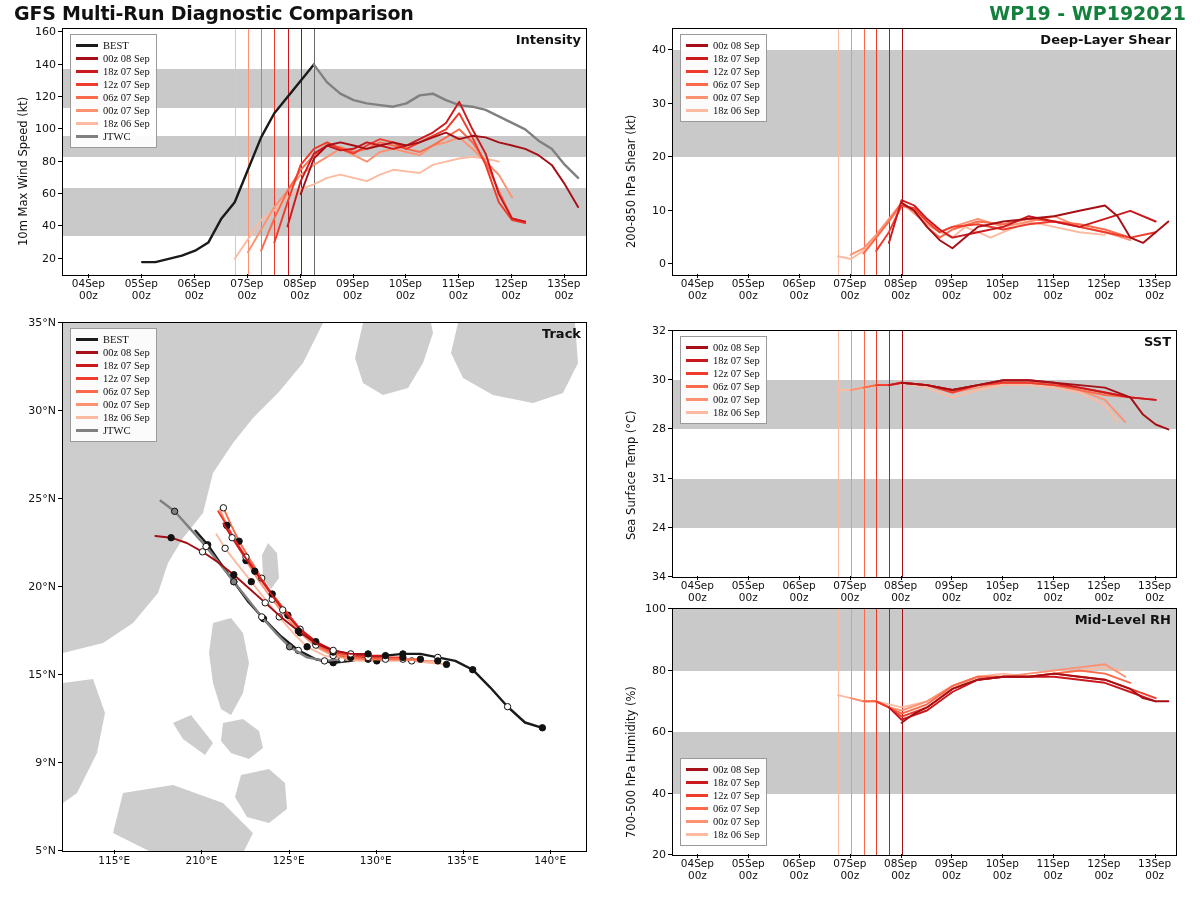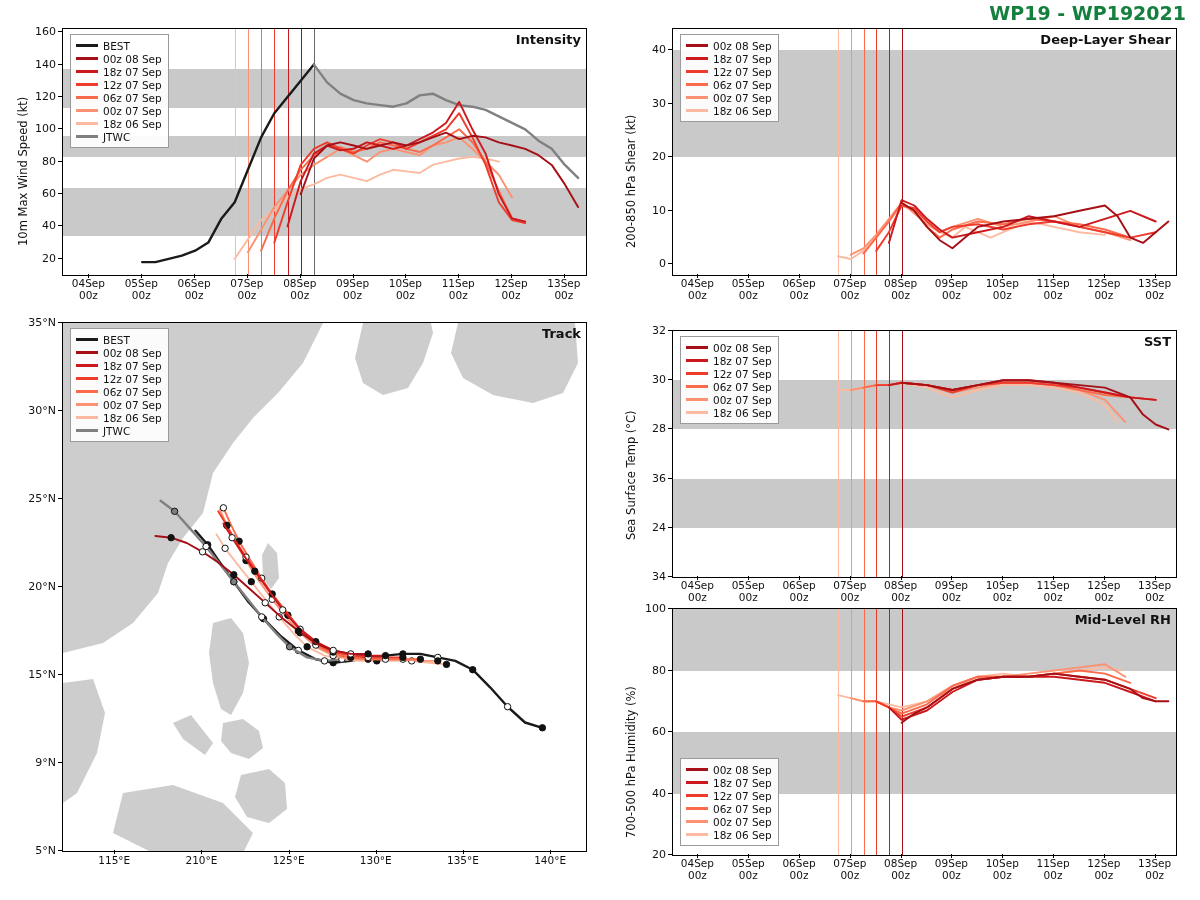--- a/index.html
+++ b/index.html
@@ -54,31 +54,32 @@
   }
   .xtickmark { position: absolute; width: 1px; height: 4px; background: #000; }
 
   .legend {
     position: absolute; background: rgba(255,255,255,0.92);
     border: 1px solid #9a9a9a; padding: 4px 6px 4px 5px;
     font-size: 10.5px; color: #111; z-index: 40;
   }
   .legend .row { display: flex; align-items: center; height: 13px; }
   .legend .swatch { width: 22px; height: 2.6px; margin-right: 5px; flex: 0 0 22px; }
-  .legend .lbl { white-space: nowrap; }
+  .legend .lbl { white-space: nowrap; font-family: Liberation Serif, serif; }
 
   svg.series { position: absolute; left: 0; top: 0; overflow: visible; }
 
   .logo { position: absolute; left: 8px; bottom: 6px; width: 112px; height: 40px; }
 </style>
 </head>
 <body>
 
 <div id="root">
 
+  <div class="title-main">GFS Multi-Run Diagnostic Comparison</div>
   <div class="title-right">WP19 - WP192021</div>
 
   <div class="panel" id="panel-intensity" style="left:62px; top:28px; width:525px; height:248px;">
     <div class="plotbox" id="plot-intensity">
         <div class="band" style="top:158.60526315789474px; height:48.55263157894737px;"></div>
         <div class="band" style="top:106.81578947368422px; height:21.03947368421052px;"></div>
         <div class="band" style="top:40.46052631578948px; height:38.84210526315786px;"></div>
         <div class="vline" style="left:171.6919191919192px; background:#fcbba1;"></div>
         <div class="vline" style="left:184.8989898989899px; background:#fc9272;"></div>
         <div class="vline" style="left:198.1060606060606px; background:#fb6a4a;"></div>
@@ -415,21 +416,21 @@
           <path d="M203.2,54.1 L215.9,54.1 L228.6,51.7 L254.0,54.1 L279.4,61.5 L304.8,54.1 L330.3,51.7 L355.7,51.7 L381.1,54.1 L406.5,56.6 L431.9,61.5 L457.3,66.4 L482.7,68.9" fill="none" stroke="#ef3b2c" stroke-width="1.9" stroke-linejoin="round" stroke-linecap="round"></path>
           <path d="M215.9,54.1 L228.6,51.7 L254.0,54.1 L279.4,59.0 L304.8,54.1 L330.3,49.2 L355.7,49.2 L381.1,51.7 L406.5,56.6 L431.9,61.5 L457.3,66.4 L482.7,68.9" fill="none" stroke="#cb181d" stroke-width="1.9" stroke-linejoin="round" stroke-linecap="round"></path>
           <path d="M228.6,51.7 L254.0,54.1 L279.4,59.0 L304.8,54.1 L330.3,49.2 L355.7,49.2 L381.1,51.7 L406.5,54.1 L431.9,56.6 L457.3,66.4 L470.0,83.6 L482.7,93.5 L495.4,98.4" fill="none" stroke="#a50f15" stroke-width="1.9" stroke-linejoin="round" stroke-linecap="round"></path>
         </svg>
       </div>
     <div class="panel-label">SST</div>
   <div class="ytick" style="top:246px; right:511px; width:40px;">34</div>
       <div class="ytickmark" style="left:-4px; top:246px;"></div>
       <div class="ytick" style="top:196.8px; right:511px; width:40px;">24</div>
       <div class="ytickmark" style="left:-4px; top:196.8px;"></div>
-      <div class="ytick" style="top:147.6px; right:511px; width:40px;">36</div>
+      <div class="ytick" style="top:147.6px; right:511px; width:40px;">31</div>
       <div class="ytickmark" style="left:-4px; top:147.6px;"></div>
       <div class="ytick" style="top:98.4px; right:511px; width:40px;">28</div>
       <div class="ytickmark" style="left:-4px; top:98.4px;"></div>
       <div class="ytick" style="top:49.19999999999999px; right:511px; width:40px;">30</div>
       <div class="ytickmark" style="left:-4px; top:49.19999999999999px;"></div>
       <div class="ytick" style="top:0px; right:511px; width:40px;">32</div>
       <div class="ytickmark" style="left:-4px; top:0px;"></div>
       <div class="xtickmark" style="left:25.404040404040405px; top:246px;"></div>
       <div class="xtick" style="left:-4.595959595959595px; top:250px; width:60px;"><span>04Sep</span><br><span>00z</span></div>
       <div class="xtickmark" style="left:76.21212121212122px; top:246px;"></div>

